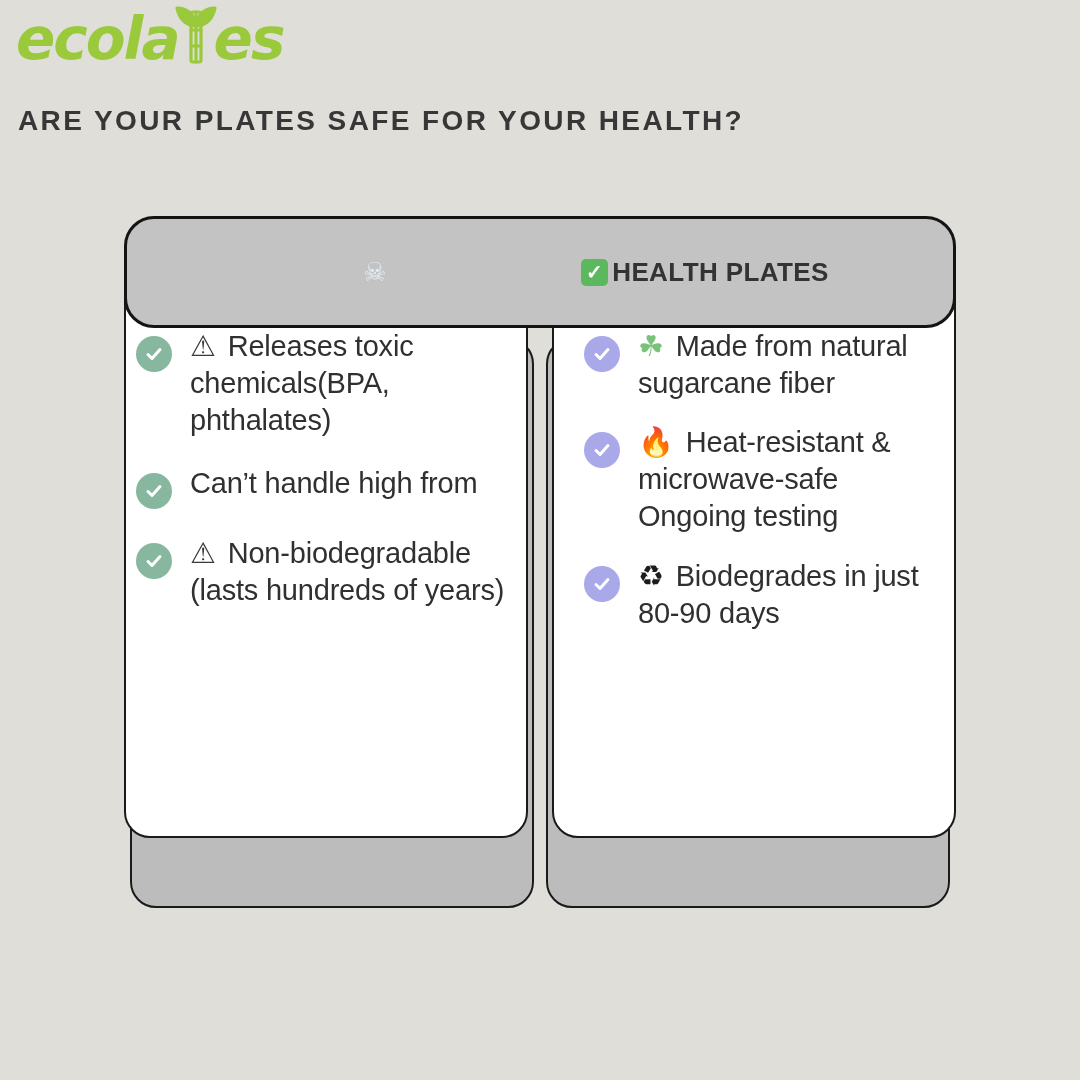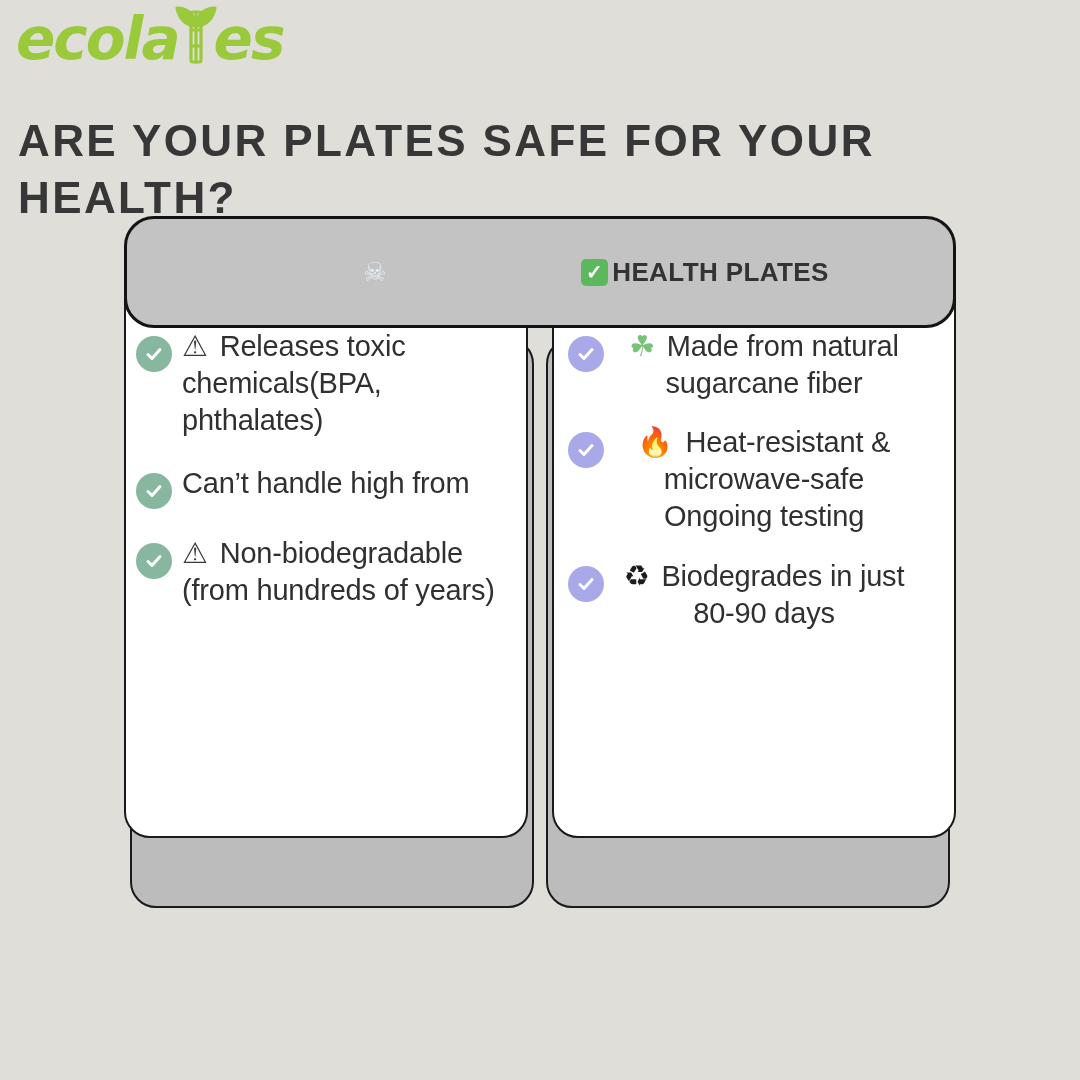--- a/index.html
+++ b/index.html
@@ -43,21 +43,21 @@
   .logo-cane svg { display: block; }
 
   
   .headline {
     position: absolute;
     left: 18px;
     top: 84px;
     width: 900px;
     font-family: "Liberation Sans", sans-serif;
     font-weight: 700;
-    font-size: 44px;
+    font-size: 28px;
     line-height: 1.28;
     letter-spacing: 2.4px;
     color: #373737;
     text-transform: uppercase;
   }
 
   
   .compare {
     position: absolute;
     left: 124px;
@@ -161,21 +161,21 @@
     font-size: 33px;
     letter-spacing: 0.5px;
     flex: 0 0 auto;
   }
 
   
   .list { list-style: none; margin: 0; padding: 0; }
   .item {
     display: flex;
     align-items: flex-start;
-    gap: 10px;
+    gap: 18px;
     margin-bottom: 26px;
   }
   .bullet {
     flex: 0 0 auto;
     width: 36px;
     height: 36px;
     border-radius: 50%;
     display: flex;
     align-items: center;
     justify-content: center;
@@ -196,21 +196,21 @@
     margin-right: 4px;
   }
   .ico-warn    { color: #3a3a3a; }
   .ico-seed    { color: #79c27a; }
   .ico-fire    { color: #f0a020; }
   .ico-recycle { color: #1c1c1c; }
 
   .card.left  .item-text { max-width: 318px; }
   .card.right .item-text { max-width: 300px; }
   .card.right .item { margin-bottom: 22px; }
-  .card.right { padding-left: 14px; text-align: center; }
+  .card.right { padding-left: 30px; }
 </style>
 </head>
 <body>
 
 <div class="logo">
   <span class="logo-text">ecola</span>
   <span class="logo-cane">
     <svg width="46" height="64" viewBox="0 0 46 64">
       <g fill="none" stroke="#9ac93c" stroke-width="3.2" stroke-linecap="round" stroke-linejoin="round">
         <path d="M23 58 L23 8"></path>
@@ -249,21 +249,21 @@
             </svg>
         </span>
         <span class="item-text"><span>Can’t handle high from</span></span>
       </li>
       <li class="item">
         <span class="bullet green">
           <svg width="20" height="20" viewBox="0 0 20 20">
               <path d="M4 10.5 L8 14.5 L16 5.5" fill="none" stroke="#ffffff" stroke-width="3" stroke-linecap="round" stroke-linejoin="round"></path>
             </svg>
         </span>
-        <span class="item-text"><span class="item-ico ico-warn">⚠</span><span> Non-biodegradable (from hundreds of years)</span></span>
+        <span class="item-text"><span class="item-ico ico-warn">⚠</span><span> Non-biodegradable (lasts hundreds of years)</span></span>
       </li>
     </ul>
   </div>
 
   <div class="card right">
     <ul class="list">
       <li class="item">
         <span class="bullet purple">
           <svg width="20" height="20" viewBox="0 0 20 20">
               <path d="M4 10.5 L8 14.5 L16 5.5" fill="none" stroke="#ffffff" stroke-width="3" stroke-linecap="round" stroke-linejoin="round"></path>

